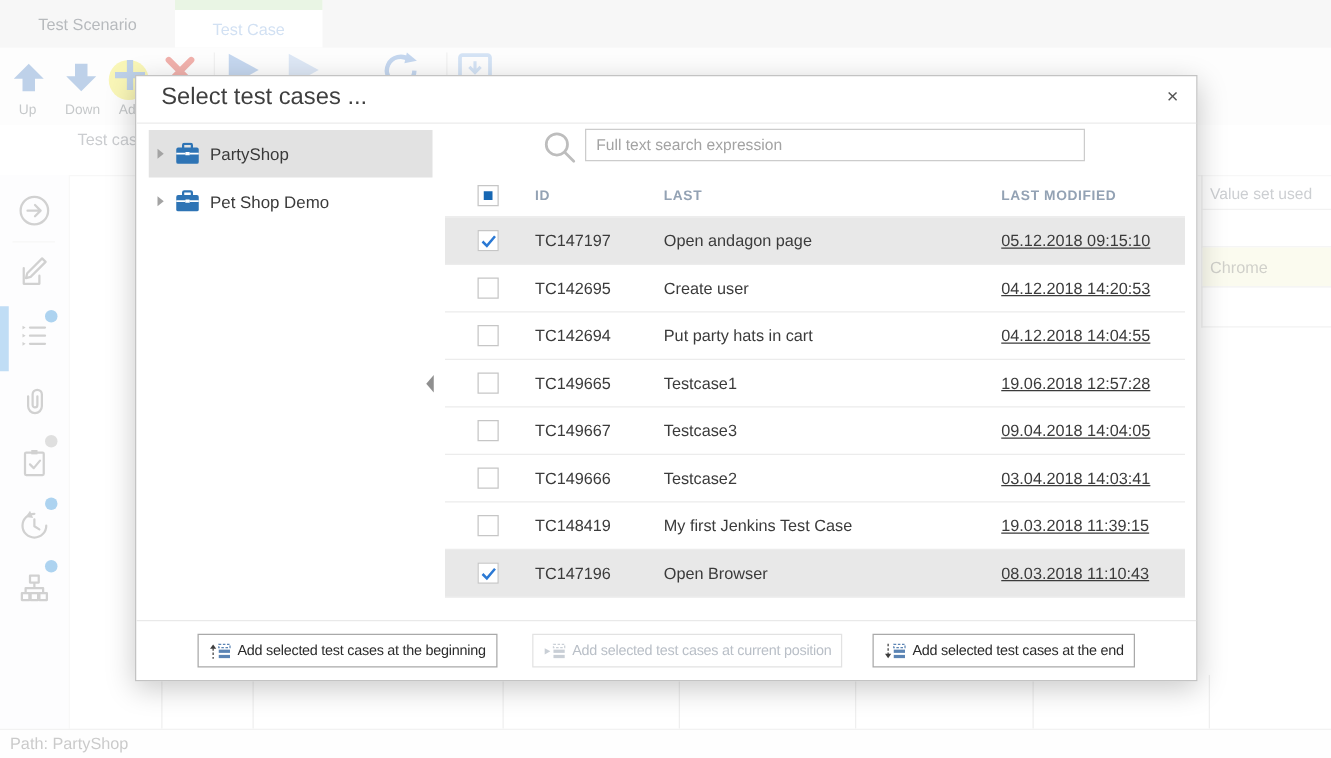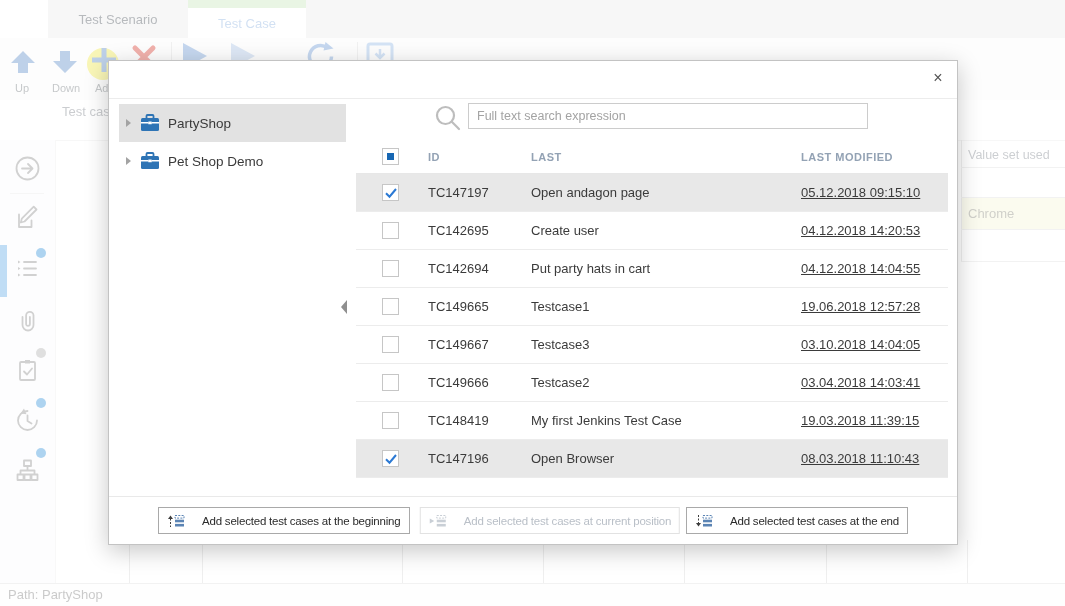--- a/index.html
+++ b/index.html
@@ -4,21 +4,21 @@
 <style>
   html,body{margin:0;padding:0;}
   body{
     width:1065px;height:606px;position:relative;overflow:hidden;
     background:#ffffff;
     font-family:"Liberation Sans", sans-serif;
     -webkit-font-smoothing:antialiased;
   }
   
   .app{position:absolute;inset:0;}
-  .tabbar{position:absolute;top:0;left:0;right:0;height:38px;background:#ededee;border-bottom:1px solid #e3e3e3;margin-left:48px;}
+  .tabbar{position:absolute;top:0;left:0;right:0;height:38px;background:#ededee;border-bottom:1px solid #e3e3e3;}
   .tab{position:absolute;top:0;height:38px;display:flex;align-items:center;justify-content:center;font-size:13px;box-sizing:border-box;}
   .tab-scenario{left:0;width:140px;color:#5f666d;}
   .tab-case{left:140px;width:118px;background:#ffffff;color:#9cbce4;border-top:8px solid #cfe8c4;}
   .toolbar{position:absolute;top:38px;left:0;right:0;height:62px;background:#fbfbfb;}
   .tbi{position:absolute;}
   .tb-label{position:absolute;font-size:11px;color:#7f8589;}
   .tb-sep{position:absolute;top:4px;width:1px;height:30px;background:#e0e0e0;}
   .yellow-dot{position:absolute;left:87px;top:10px;width:32px;height:32px;border-radius:50%;background:#f0e84f;opacity:.9;}
   .subheader-label{position:absolute;left:62px;top:104px;font-size:13px;color:#8c9097;}
   .hline-140{position:absolute;left:55px;right:0;top:140px;height:1px;background:#ededed;}
@@ -83,21 +83,21 @@
   .cell{position:absolute;top:0;line-height:37px;font-size:13px;color:#3b3b3b;white-space:nowrap;}
   .cell.id{left:72px;} .cell.name{left:175px;} .cell.date{left:445px;text-decoration:underline;}
   .cb{position:absolute;left:26px;width:17px;height:17px;box-sizing:border-box;border:1px solid #c6c6c6;background:#fff;}
   .thead .cb{top:7px;} .trow .cb{top:10px;}
   .cb.indeterminate::after{content:"";position:absolute;left:4px;top:4px;right:4px;bottom:4px;background:#1767b3;}
   .cb.checked svg{position:absolute;left:0;top:0;}
 
   
   .dialog-footer{position:absolute;left:0;right:0;bottom:0;height:47px;border-top:1px solid #e9e9e9;}
   .fbtn{
-    position:absolute;top:10px;height:27px;display:flex;align-items:center;gap:17px;
+    position:absolute;top:10px;height:27px;display:flex;align-items:center;gap:5px;
     padding:0 8px;background:#fff;border:1px solid #a9a9a9;cursor:pointer;
     font-family:"Liberation Sans", sans-serif;font-size:11.5px;letter-spacing:-0.2px;color:#2b2b2b;white-space:nowrap;
   }
   .fbtn.begin{left:49px;}
   .fbtn.current{left:50%;transform:translateX(calc(-50% + 17px));}
   .fbtn.end{right:49px;}
   .fbtn.disabled{border-color:#e2e2e2;color:#b9bfc7;cursor:default;}
 </style>
 </head>
 <body>
@@ -242,20 +242,21 @@
 
   <div class="statusbar">
     <span>Path: PartyShop</span>
   </div>
 </div>
 
 <div class="overlay"></div>
 
 <div class="dialog">
   <div class="dialog-header">
+    <span class="dialog-title">Select test cases ...</span>
     <span class="dialog-close">×</span>
   </div>
 
   <div class="dialog-body">
     <div class="tree">
         <div class="tree-item selected">
           <span class="expander"></span>
           <span class="briefcase">
             <svg width="20" height="18" viewBox="0 0 20 18">
               <rect x="6.5" y="1" width="7" height="5" rx="1" fill="none" stroke="#2e74b5" stroke-width="1.8"></rect>
@@ -322,21 +323,21 @@
           <div class="trow">
             <span class="cb"></span>
             <span class="cell id">TC149665</span>
             <span class="cell name">Testcase1</span>
             <span class="cell date">19.06.2018 12:57:28</span>
           </div>
           <div class="trow">
             <span class="cb"></span>
             <span class="cell id">TC149667</span>
             <span class="cell name">Testcase3</span>
-            <span class="cell date">03.10.2018 14:04:05</span>
+            <span class="cell date">09.04.2018 14:04:05</span>
           </div>
           <div class="trow">
             <span class="cb"></span>
             <span class="cell id">TC149666</span>
             <span class="cell name">Testcase2</span>
             <span class="cell date">03.04.2018 14:03:41</span>
           </div>
           <div class="trow">
             <span class="cb"></span>
             <span class="cell id">TC148419</span>

